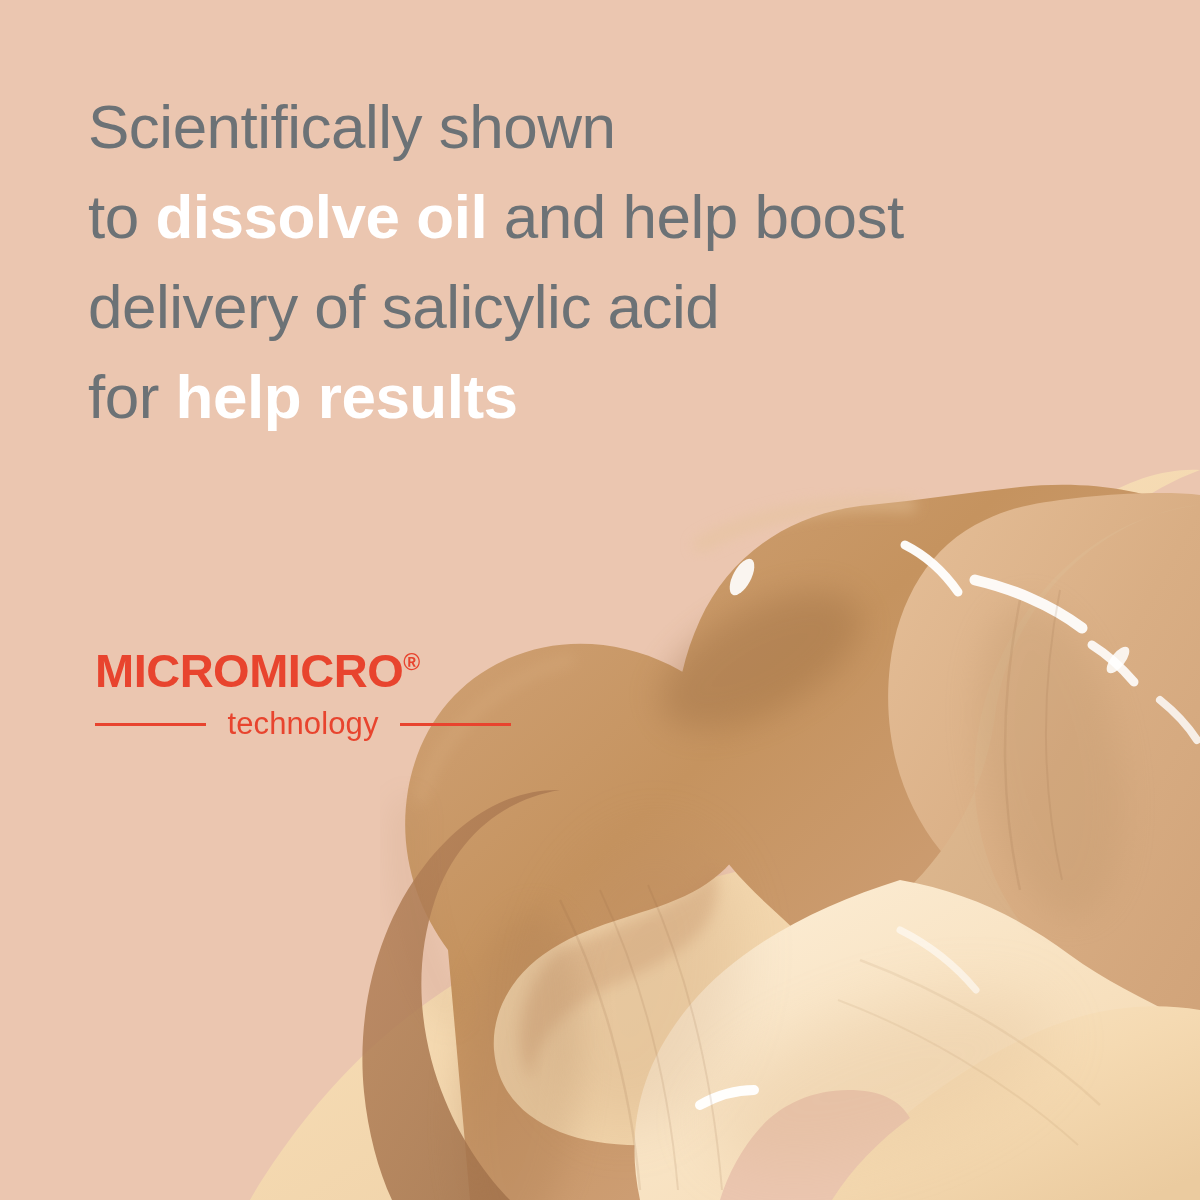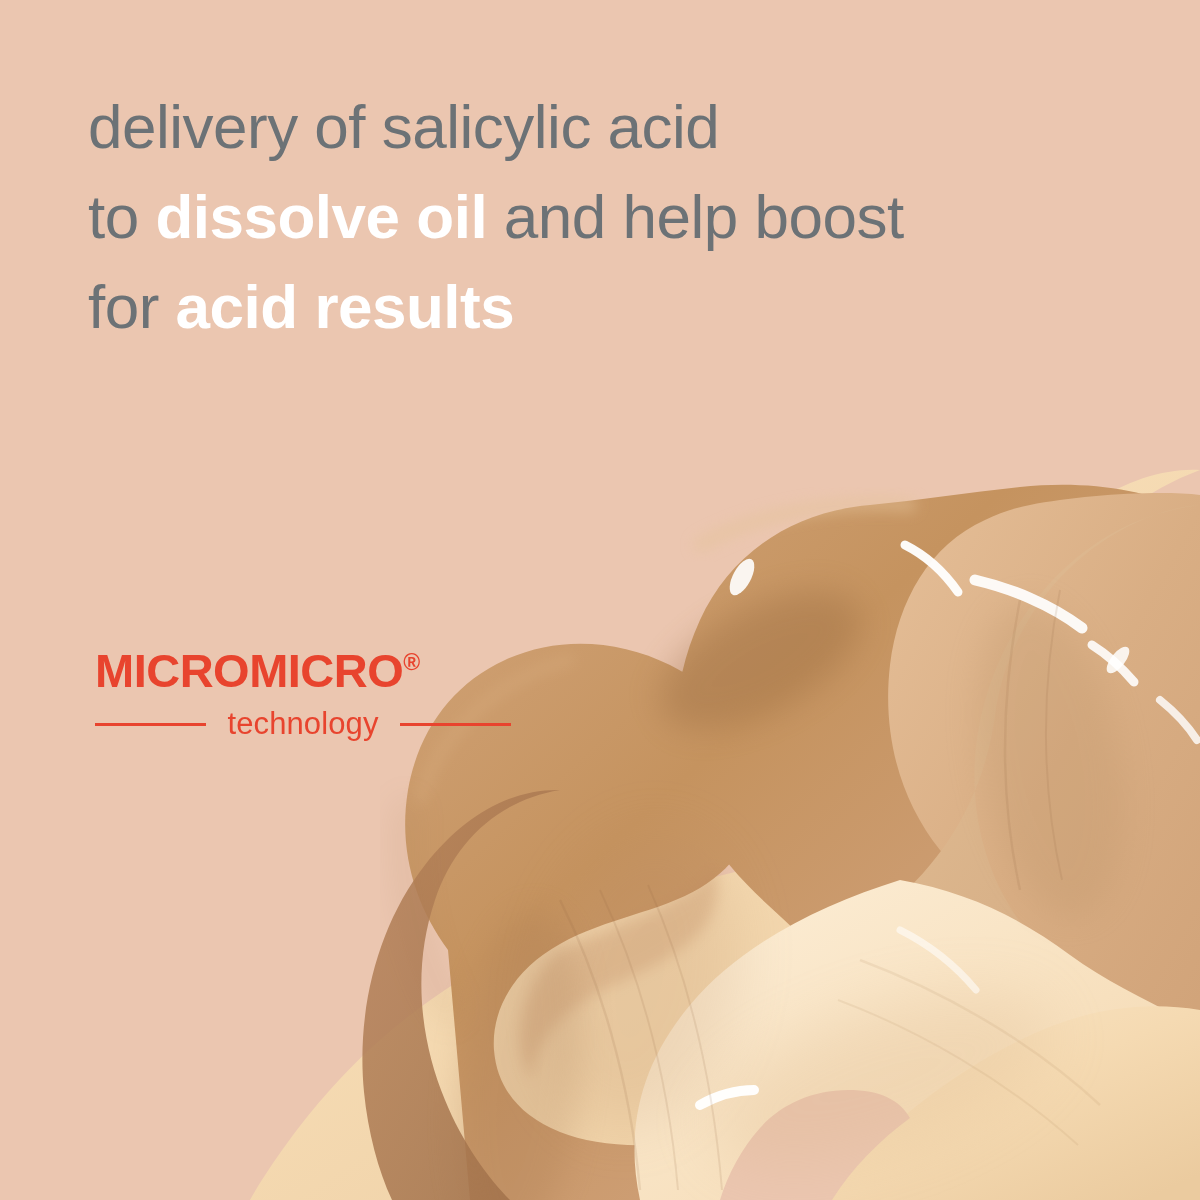--- a/index.html
+++ b/index.html
@@ -276,27 +276,30 @@
       <path d="M1060,590 C1040,690 1042,792 1062,880" stroke="#8f6340" stroke-width="2" fill="none"></path>
       <path d="M860,960 C940,990 1030,1040 1100,1105" stroke="#b08a5e" stroke-width="2.5" fill="none"></path>
       <path d="M838,1000 C918,1030 1006,1080 1078,1145" stroke="#b08a5e" stroke-width="2" fill="none"></path>
     </g>
 
     <path d="M408,800 C398,880 418,960 455,1020" stroke="#9A6C45" stroke-width="16" fill="none" opacity="0.18" filter="url(#blurMd)"></path>
   </svg>
 
   <div id="headline-block">
     <div class="headline-line">
-      <span>delivery of salicylic acid</span>
+      <span>Scientifically shown</span>
     </div>
     <div class="headline-line">
       <span>to </span><span class="hl-strong">dissolve oil</span><span> and help boost</span>
     </div>
     <div class="headline-line">
-      <span>for </span><span class="hl-strong">acid results</span>
+      <span>delivery of salicylic acid</span>
+    </div>
+    <div class="headline-line">
+      <span>for </span><span class="hl-strong">help results</span>
     </div>
   </div>
 
   <div id="microclear-logo">
     <div id="logo-wordmark"><span class="wm-micro">MICRO</span><span class="wm-clear">MICRO</span><span class="wm-reg">®</span></div>
     <div id="logo-tagline-row">
       <span class="tagline-rule"></span>
       <span id="logo-tagline">technology</span>
       <span class="tagline-rule"></span>
     </div>

